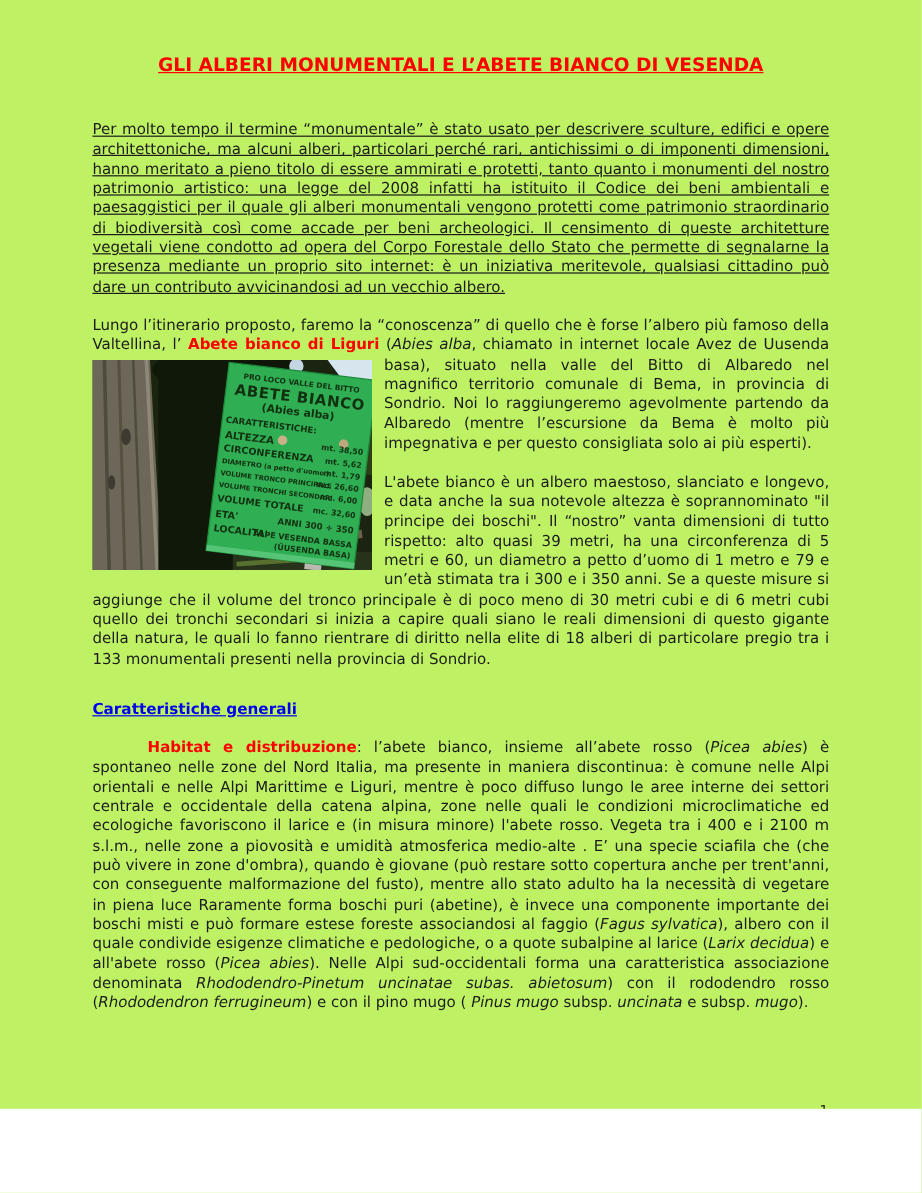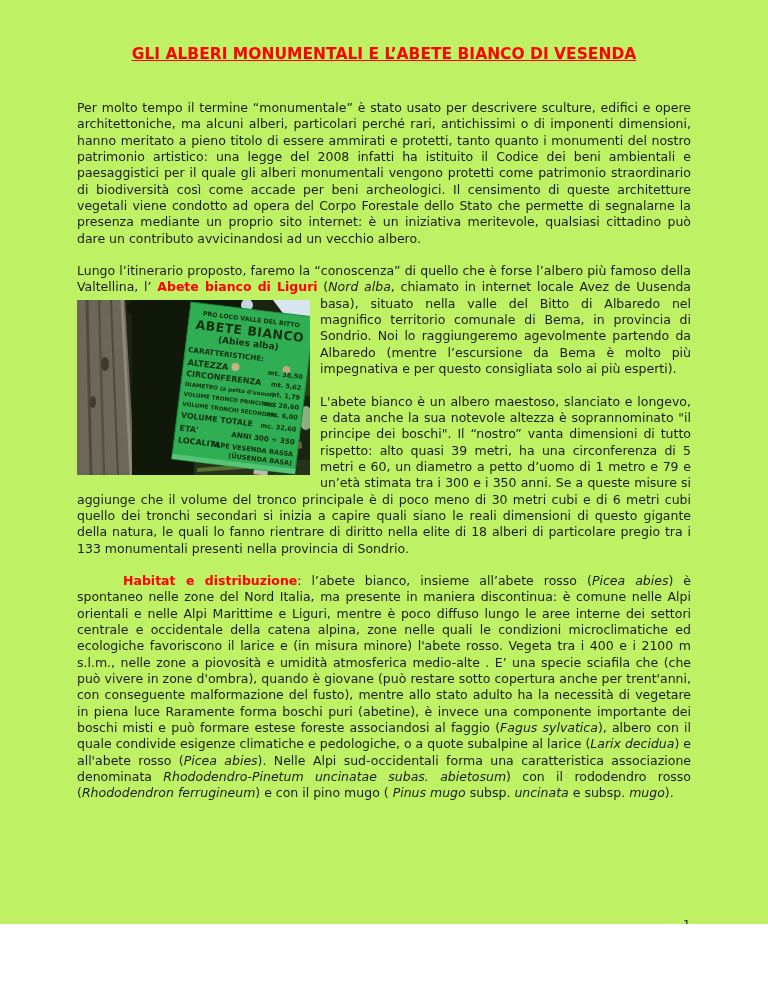--- a/index.html
+++ b/index.html
@@ -29,21 +29,21 @@
     font-weight:bold;
     text-decoration:underline;
   }
   p.body-par {
     margin:16px 0 0 0;
     font-size:12.5px;
     line-height:16.35px;
     text-align:justify;
     color:#1c1c1c;
   }
-  p.first-par { margin-top:36px; }
+  p.first-par { margin-top:36px;text-decoration:underline; }
   .red-bold  { color:#ff0000; font-weight:bold; }
   .ital      { font-style:italic; }
   h2.section-heading {
     margin:26px 0 0 0;
     color:#0000ee;
     font-size:12.7px;
     line-height:16px;
     font-weight:bold;
     text-decoration:underline;
   }
@@ -70,21 +70,21 @@
 </head>
 <body>
 
 <div class="page">
   <div class="content">
 
     <h1 class="doc-title">GLI ALBERI MONUMENTALI E L’ABETE BIANCO DI VESENDA</h1>
 
     <p class="body-par first-par"><span>Per molto tempo il termine “monumentale” è stato usato per descrivere sculture, edifici e opere architettoniche, ma alcuni alberi, particolari perché rari, antichissimi o di imponenti dimensioni, hanno meritato a pieno titolo di essere ammirati e protetti, tanto quanto i monumenti del nostro patrimonio artistico: una legge del 2008 infatti ha istituito il Codice dei beni ambientali e paesaggistici per il quale gli alberi monumentali vengono protetti come patrimonio straordinario di biodiversità così come accade per beni archeologici. Il censimento di queste architetture vegetali viene condotto ad opera del Corpo Forestale dello Stato che permette di segnalarne la presenza mediante un proprio sito internet: è un iniziativa meritevole, qualsiasi cittadino può dare un contributo avvicinandosi ad un vecchio albero.</span></p>
 
-    <p class="body-par"><span>Lungo l’itinerario proposto, faremo la “conoscenza” di quello che è forse l’albero più famoso della Valtellina, l’ </span><span class="red-bold">Abete bianco di Liguri</span><span> (</span><span class="ital">Nord alba</span><span>, chiamato in internet locale Avez de </span><span class="photo-float">
+    <p class="body-par"><span>Lungo l’itinerario proposto, faremo la “conoscenza” di quello che è forse l’albero più famoso della Valtellina, l’ </span><span class="red-bold">Abete bianco di Liguri</span><span> (</span><span class="ital">Abies alba</span><span>, chiamato in internet locale Avez de </span><span class="photo-float">
           <svg width="233" height="175" viewBox="0 0 233 175" xmlns="http://www.w3.org/2000/svg">
 
           <rect x="0" y="0" width="233" height="175" fill="#1a2410"></rect>
           <ellipse cx="110" cy="8" rx="60" ry="18" fill="#0f1708"></ellipse>
           <ellipse cx="180" cy="30" rx="38" ry="16" fill="#243618"></ellipse>
           <polygon points="233,34 200,92 233,96" fill="#2c4018"></polygon>
           <polygon points="170,0 150,46 196,40" fill="#20301294"></polygon>
 
           <polygon points="196,0 233,0 233,24 208,16" fill="#d7e5ee"></polygon>
           <circle cx="170" cy="5" r="6" fill="#c3d6e2"></circle>
@@ -132,19 +132,20 @@
             <text class="sign-text" x="120" y="129" font-size="7.2" text-anchor="end">ANNI 300 ÷ 350</text>
             <text class="sign-text" x="4" y="141" font-size="8">LOCALITA'</text>
             <text class="sign-text" x="120" y="141" font-size="6.6" text-anchor="end">ALPE VESENDA BASSA</text>
             <text class="sign-text" x="120" y="150" font-size="6.6" text-anchor="end">(ÜUSENDA BASA)</text>
           </g>
         </svg>
         </span><span>Uusenda basa), situato nella valle del Bitto di Albaredo nel magnifico territorio comunale di Bema, in provincia di Sondrio. Noi lo raggiungeremo agevolmente partendo da Albaredo (mentre l’escursione da Bema è molto più impegnativa e per questo consigliata solo ai più esperti).</span></p>
 
     <p class="body-par"><span>L'abete bianco è un albero maestoso, slanciato e longevo, e data anche la sua notevole altezza è soprannominato "il principe dei boschi". Il “nostro” vanta dimensioni di tutto rispetto:  alto quasi 39 metri, ha una circonferenza di 5 metri e 60, un diametro a petto d’uomo di 1 metro e 79 e un’età  stimata tra i 300 e i 350 anni. Se a queste misure si aggiunge che il volume del tronco principale è di poco meno di 30 metri cubi e di 6 metri cubi quello dei tronchi secondari si inizia a capire quali siano le reali dimensioni di questo gigante della natura, le quali lo fanno rientrare di diritto nella elite di 18 alberi di particolare pregio tra i 133 monumentali presenti nella provincia di Sondrio.</span></p>
 
+    <h2 class="section-heading">Caratteristiche generali</h2>
 
     <p class="body-par habitat-par"><span class="red-bold">Habitat e distribuzione</span><span>: l’abete bianco, insieme all’abete rosso (</span><span class="ital">Picea abies</span><span>) è spontaneo nelle zone del Nord Italia, ma presente in maniera discontinua: è comune nelle Alpi orientali e nelle Alpi Marittime e Liguri, mentre è poco diffuso  lungo le aree interne dei settori centrale e occidentale della catena alpina, zone nelle quali le condizioni microclimatiche ed ecologiche favoriscono il larice e (in misura minore) l'abete rosso. Vegeta tra i 400 e i 2100 m s.l.m., nelle zone a piovosità e umidità atmosferica medio-alte . E’ una specie sciafila che (che può vivere in zone d'ombra), quando è giovane (può restare sotto copertura anche per trent'anni, con conseguente malformazione del fusto), mentre allo stato adulto ha la necessità di vegetare in piena luce Raramente forma boschi puri (abetine), è invece una componente importante dei boschi misti e può formare estese foreste associandosi al faggio (</span><span class="ital">Fagus sylvatica</span><span>), albero con il quale condivide esigenze climatiche e pedologiche,  o a quote subalpine al larice (</span><span class="ital">Larix decidua</span><span>) e all'abete rosso (</span><span class="ital">Picea abies</span><span>). Nelle Alpi sud-occidentali forma una caratteristica associazione denominata </span><span class="ital">Rhododendro-Pinetum uncinatae subas. abietosum</span><span>) con il rododendro rosso (</span><span class="ital">Rhododendron ferrugineum</span><span>) e con il pino mugo ( </span><span class="ital">Pinus mugo</span><span> subsp. </span><span class="ital">uncinata</span><span> e subsp. </span><span class="ital">mugo</span><span>).</span></p>
 
   </div>
 
   <div class="page-number">1</div>
 </div>
 
 </body></html>

